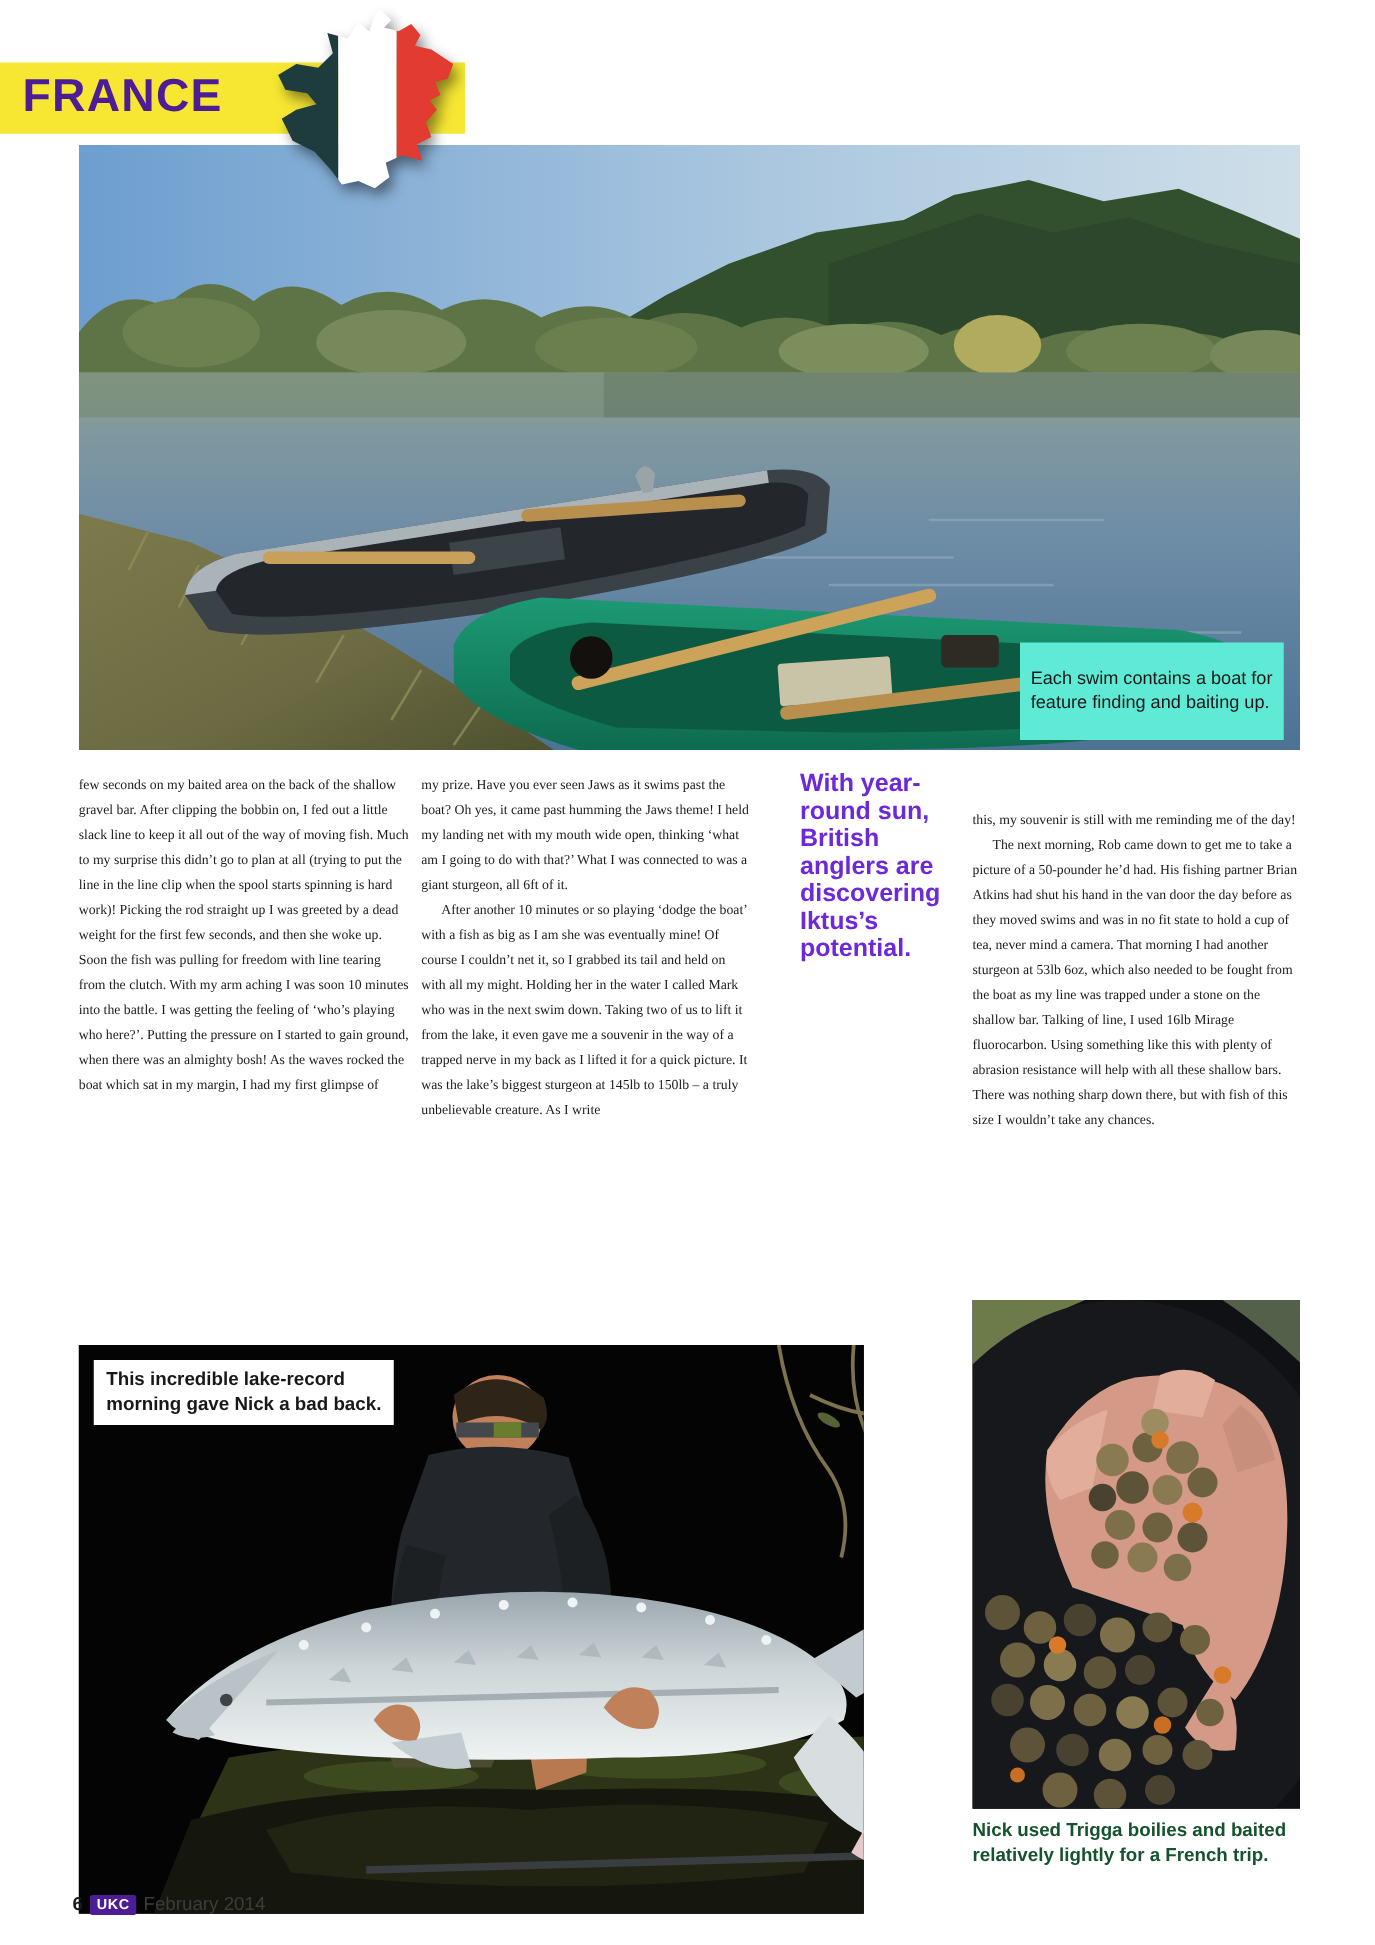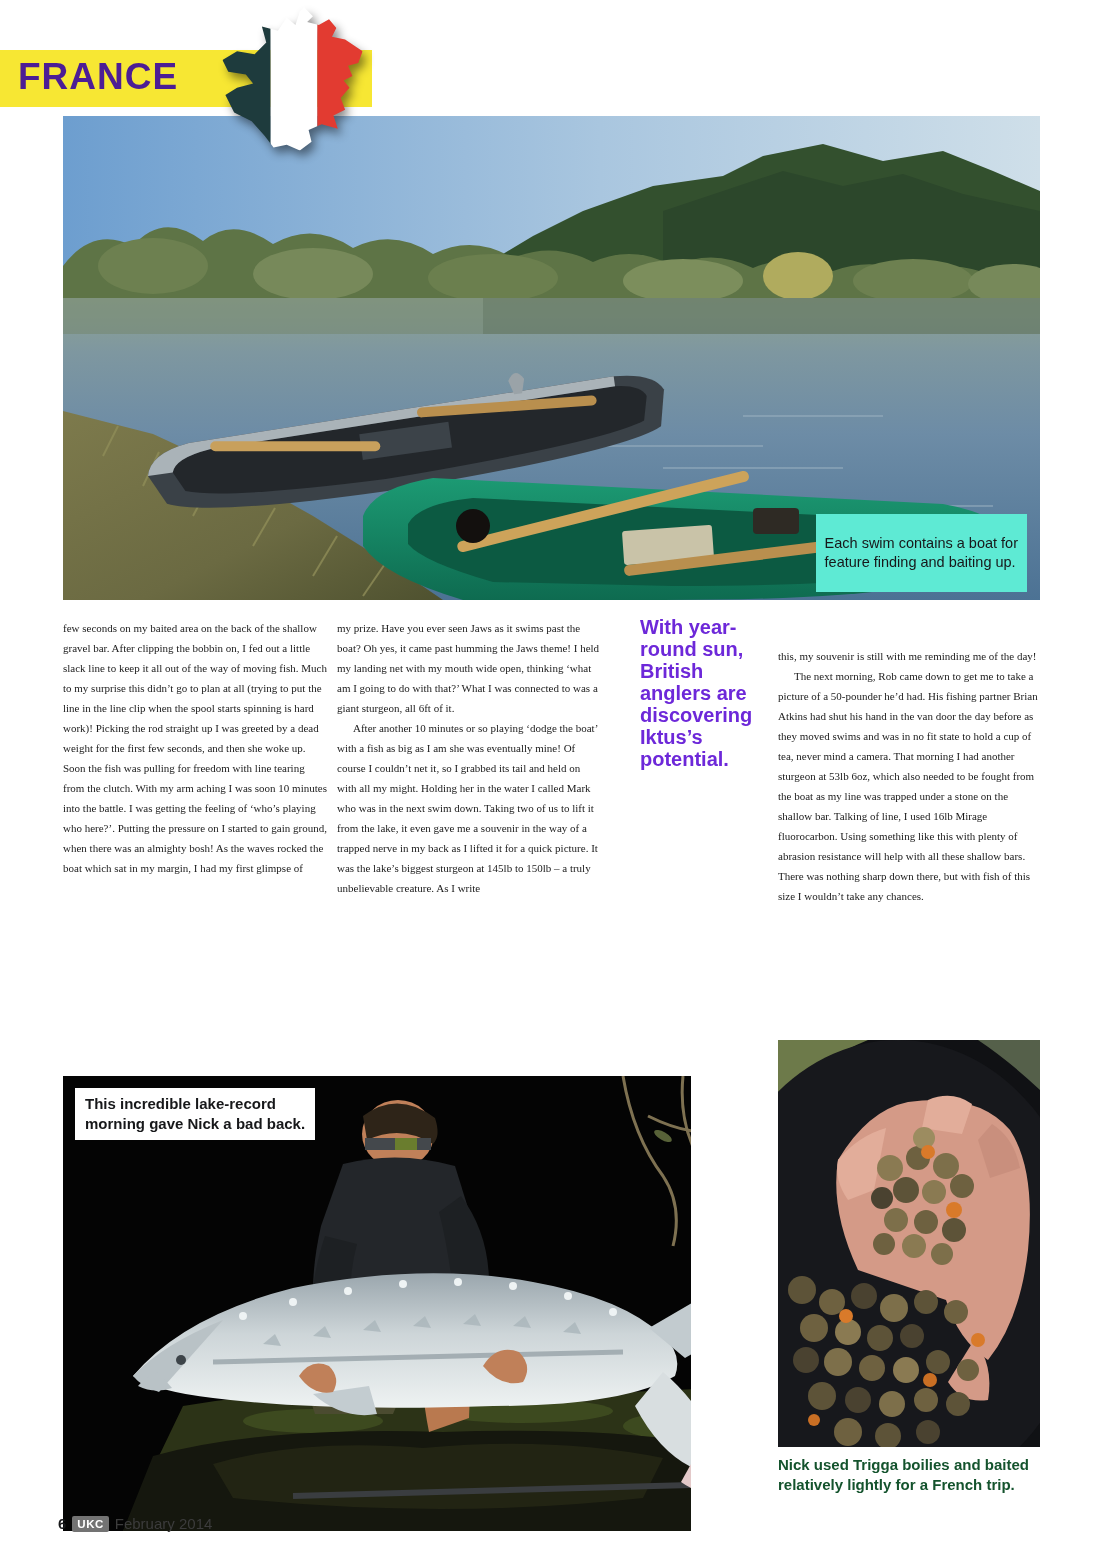--- a/index.html
+++ b/index.html
@@ -35,21 +35,21 @@
   .stur-cap{position:absolute;left:12px;top:12px;background:#ffffff;padding:6px 10px;
             font-size:15px;font-weight:700;line-height:20px;color:#17181a;}
   .photo-boilies{position:absolute;left:778px;top:1040px;width:262px;height:407px;background:#17181c;overflow:hidden;}
   .boilies-cap{position:absolute;left:778px;top:1455px;width:264px;
                font-size:15px;font-weight:700;line-height:20px;color:#14532d;}
 
   
   .footer{position:absolute;left:58px;top:1515px;display:flex;align-items:center;gap:6px;
           font-size:15px;color:#3c3c3c;}
   .pageno{font-weight:800;color:#17181a;}
-  .ukc-badge{background:#737373;color:#ffffff;font-weight:800;font-size:11.5px;
+  .ukc-badge{background:#4c1d95;color:#ffffff;font-weight:800;font-size:11.5px;
              padding:2px 5px;border-radius:2px;letter-spacing:.5px;}
 </style>
 </head>
 <body>
 
 <div class="page">
 
   <div class="hdr-bar"></div>
   <div class="hdr-title">FRANCE</div>
 

